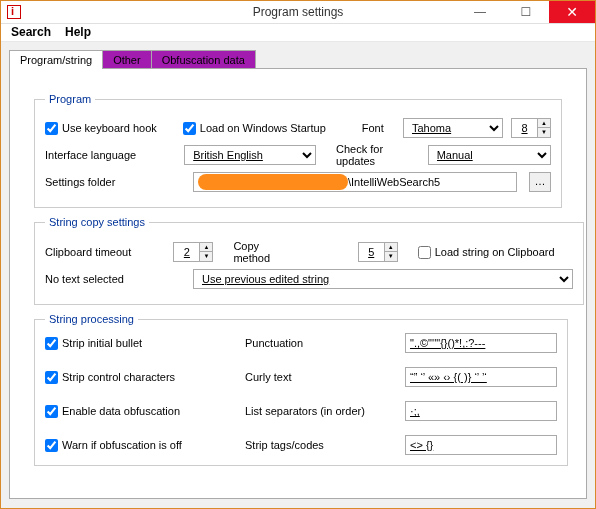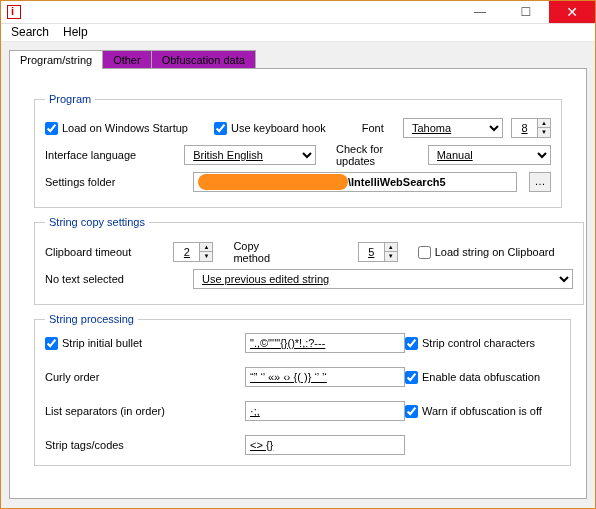--- a/index.html
+++ b/index.html
@@ -69,20 +69,21 @@
   }
   .menubar {
     height: 22px;
     background: #fff;
     display: flex;
     gap: 14px;
     padding: 0 10px;
     align-items: center;
     font-size: 12px;
     border-bottom: 1px solid #e8e8e8;
+    font-weight: bold;
   }
   .content {
     flex: 1;
     padding: 8px;
     background: #f0f0f0;
   }
   .tabs {
     display: flex;
   }
   .tab {
@@ -178,21 +179,20 @@
   }
   .folder-input {
     flex: 1;
     display: flex;
     align-items: center;
     border: 1px solid #aaa;
     background: #fff;
     height: 20px;
     padding: 0 4px;
     overflow: hidden;
-    font-weight: bold;
   }
   .browse-btn {
     width: 22px; height: 20px;
     border: 1px solid #aaa;
     background: #f0f0f0;
     text-align: center;
     line-height: 16px;
     margin-left: 4px;
   }
   .bottom-buttons {
@@ -217,20 +217,21 @@
     align-items: center;
   }
 </style>
 </head>
 <body>
 
 <div class="window">
 
   <div class="titlebar">
     <div class="titlebar-icon"></div>
+    <div class="titlebar-title">Program settings</div>
     <div class="titlebar-controls">
       <div class="titlebar-btn">—</div>
       <div class="titlebar-btn">☐</div>
       <div class="titlebar-btn close">✕</div>
     </div>
   </div>
 
   <div class="menubar">
     <span>Search</span>
     <span>Help</span>
@@ -243,25 +244,25 @@
       <div class="tab">Obfuscation data</div>
     </div>
 
     <div class="tab-panel">
 
       <fieldset>
         <legend>Program</legend>
         <div class="row">
           <label class="checkbox-wrap">
             <input type="checkbox" checked="" style="">
+              <span>Use keyboard hook</span>
+          </label>
+          <label class="checkbox-wrap">
+            <input type="checkbox" checked="" style="">
               <span>Load on Windows Startup</span>
-          </label>
-          <label class="checkbox-wrap">
-            <input type="checkbox" checked="" style="">
-              <span>Use keyboard hook</span>
           </label>
           <span style="margin-left:10px">Font</span>
           <select style="width:100px;margin-left:auto">
             <option>Tahoma</option>
           </select>
           <div class="spinner">
             <input type="text" value="8" style="">
             <div class="spinner-btns">
                 <span>▲</span>
                 <span>▼</span>
@@ -320,27 +321,28 @@
         </div>
       </fieldset>
 
       <fieldset>
         <legend>String processing</legend>
         <div class="processing-grid">
           <label class="checkbox-wrap">
             <input type="checkbox" checked="" style="">
               <span>Strip initial bullet</span>
           </label>
+          <span>Punctuation</span>
           <input type="text" value="&quot;.,©&quot;''&quot;{}()*!,:?---" style="">
 
           <label class="checkbox-wrap">
             <input type="checkbox" checked="" style="">
               <span>Strip control characters</span>
           </label>
-          <span>Curly order</span>
+          <span>Curly text</span>
           <input type="text" value="“” ‘’ «» ‹› {( )} ‘’ ’‘" style="">
 
           <label class="checkbox-wrap">
             <input type="checkbox" checked="" style="">
               <span>Enable data obfuscation</span>
           </label>
           <span>List separators (in order)</span>
           <input type="text" value="·;," style="">
 
           <label class="checkbox-wrap">

